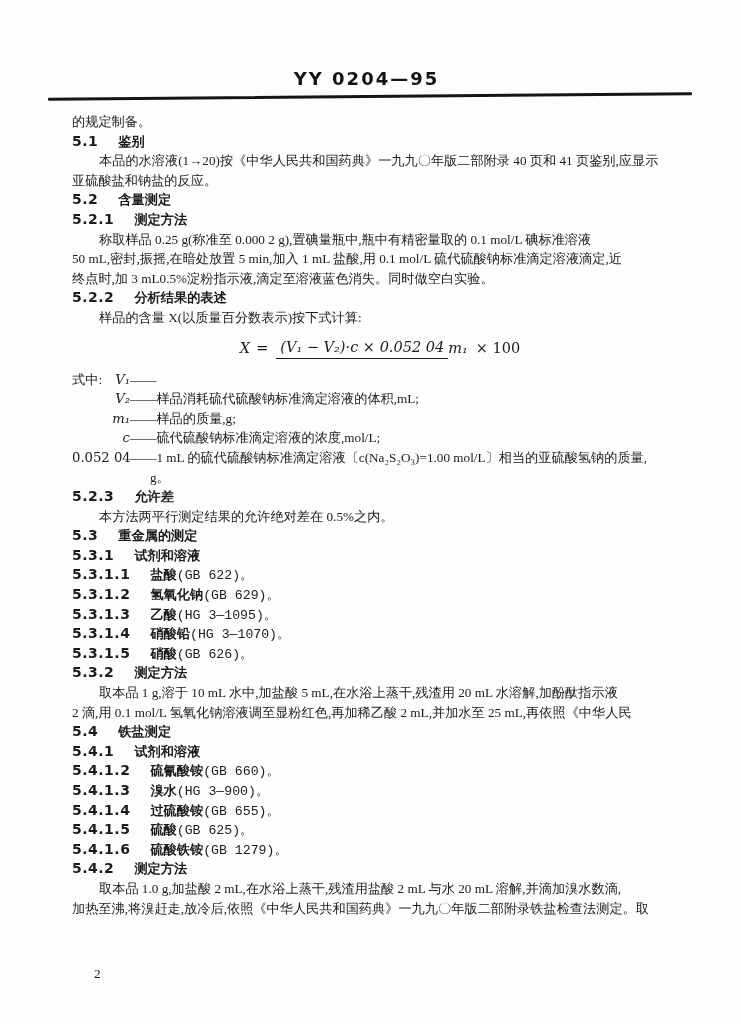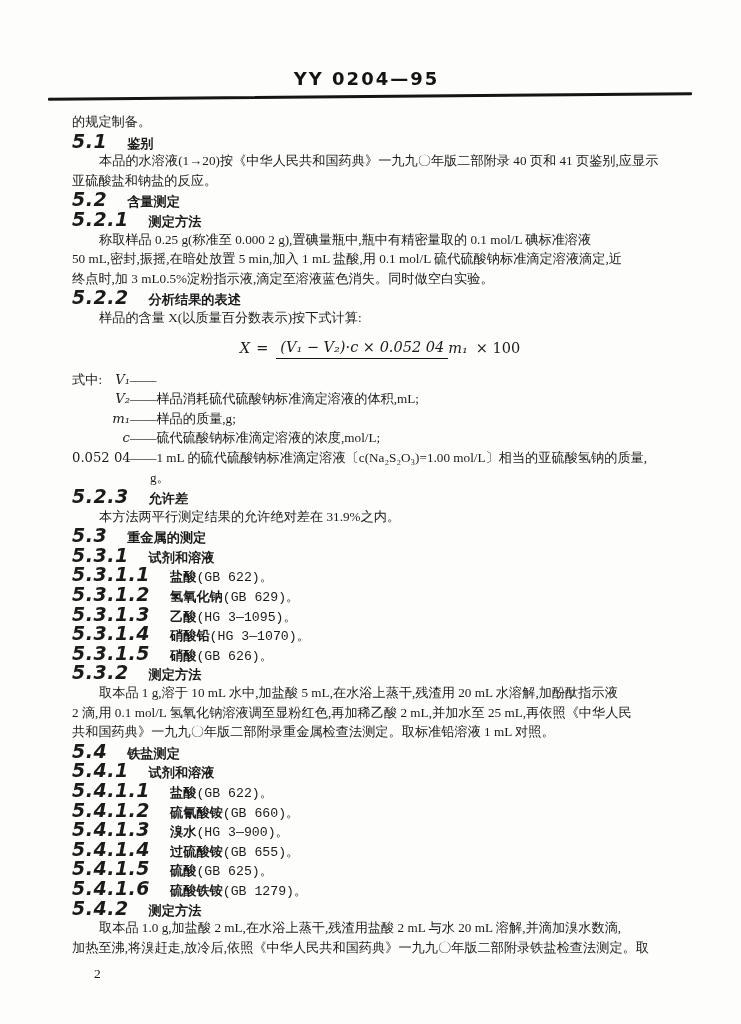--- a/index.html
+++ b/index.html
@@ -18,21 +18,21 @@
     background:#151515;transform:rotate(-0.5deg);border-radius:1px;
   }
   .content{
     position:absolute;left:72px;top:112px;width:616px;
     font-size:13.2px;line-height:19.6px;
   }
   .line{height:19.6px;white-space:nowrap;}
   .heading{font-weight:700;}
   .h-num{
     font-family:"DejaVu Sans","Liberation Sans",sans-serif;
-    font-size:19px;letter-spacing:.5px;margin-right:20px;font-weight:700;font-style:italic;
+    font-size:14px;letter-spacing:.5px;margin-right:20px;font-weight:700;
   }
   .h-suffix{font-weight:400;font-family:Liberation Mono, monospace;}
   .indent-first{padding-left:27px;}
   .indent-deep{padding-left:78px;}
   .def{display:flex;}
   .def .intro{width:40px;flex:none;}
   .def.wide .intro{width:0;}
   .def .term{
     width:18px;flex:none;text-align:right;
     font-family:"DejaVu Serif",serif;font-style:italic;
@@ -105,35 +105,33 @@
         <span class="desc">硫代硫酸钠标准滴定溶液的浓度,mol/L;</span>
       </div>
       <div class="line def wide">
         <span class="intro"></span>
         <span class="term">0.052 04</span>
         <span class="dash">——</span>
         <span class="desc">1 mL 的硫代硫酸钠标准滴定溶液〔c(Na₂S₂O₃)=1.00 mol/L〕相当的亚硫酸氢钠的质量,</span>
       </div>
       <div class="line para indent-deep">g。</div>
       <div class="line heading"><span class="h-num">5.2.3</span><span class="h-label">允许差</span></div>
-      <div class="line para indent-first">本方法两平行测定结果的允许绝对差在 31.9%之内。</div>
+      <div class="line para indent-first">本方法两平行测定结果的允许绝对差在 0.5%之内。</div>
       <div class="line heading"><span class="h-num">5.3</span><span class="h-label">重金属的测定</span></div>
       <div class="line heading"><span class="h-num">5.3.1</span><span class="h-label">试剂和溶液</span></div>
       <div class="line heading"><span class="h-num">5.3.1.1</span><span class="h-label">盐酸</span><span class="h-suffix">(GB 622)。</span></div>
       <div class="line heading"><span class="h-num">5.3.1.2</span><span class="h-label">氢氧化钠</span><span class="h-suffix">(GB 629)。</span></div>
       <div class="line heading"><span class="h-num">5.3.1.3</span><span class="h-label">乙酸</span><span class="h-suffix">(HG 3—1095)。</span></div>
       <div class="line heading"><span class="h-num">5.3.1.4</span><span class="h-label">硝酸铅</span><span class="h-suffix">(HG 3—1070)。</span></div>
       <div class="line heading"><span class="h-num">5.3.1.5</span><span class="h-label">硝酸</span><span class="h-suffix">(GB 626)。</span></div>
       <div class="line heading"><span class="h-num">5.3.2</span><span class="h-label">测定方法</span></div>
       <div class="line para indent-first">取本品 1 g,溶于 10 mL 水中,加盐酸 5 mL,在水浴上蒸干,残渣用 20 mL 水溶解,加酚酞指示液</div>
       <div class="line para indent-none">2 滴,用 0.1 mol/L 氢氧化钠溶液调至显粉红色,再加稀乙酸 2 mL,并加水至 25 mL,再依照《中华人民</div>
-      <div class="line para indent-none">共和国药典》一九九〇年版二部附录重金属检查法测定。取标准铅溶液 1 mL 对照。</div>
       <div class="line heading"><span class="h-num">5.4</span><span class="h-label">铁盐测定</span></div>
       <div class="line heading"><span class="h-num">5.4.1</span><span class="h-label">试剂和溶液</span></div>
-      <div class="line heading"><span class="h-num">5.4.1.1</span><span class="h-label">盐酸</span><span class="h-suffix">(GB 622)。</span></div>
       <div class="line heading"><span class="h-num">5.4.1.2</span><span class="h-label">硫氰酸铵</span><span class="h-suffix">(GB 660)。</span></div>
       <div class="line heading"><span class="h-num">5.4.1.3</span><span class="h-label">溴水</span><span class="h-suffix">(HG 3—900)。</span></div>
       <div class="line heading"><span class="h-num">5.4.1.4</span><span class="h-label">过硫酸铵</span><span class="h-suffix">(GB 655)。</span></div>
       <div class="line heading"><span class="h-num">5.4.1.5</span><span class="h-label">硫酸</span><span class="h-suffix">(GB 625)。</span></div>
       <div class="line heading"><span class="h-num">5.4.1.6</span><span class="h-label">硫酸铁铵</span><span class="h-suffix">(GB 1279)。</span></div>
       <div class="line heading"><span class="h-num">5.4.2</span><span class="h-label">测定方法</span></div>
       <div class="line para indent-first">取本品 1.0 g,加盐酸 2 mL,在水浴上蒸干,残渣用盐酸 2 mL 与水 20 mL 溶解,并滴加溴水数滴,</div>
       <div class="line para indent-none">加热至沸,将溴赶走,放冷后,依照《中华人民共和国药典》一九九〇年版二部附录铁盐检查法测定。取</div>
     </div>
   <div class="page-num">2</div>

